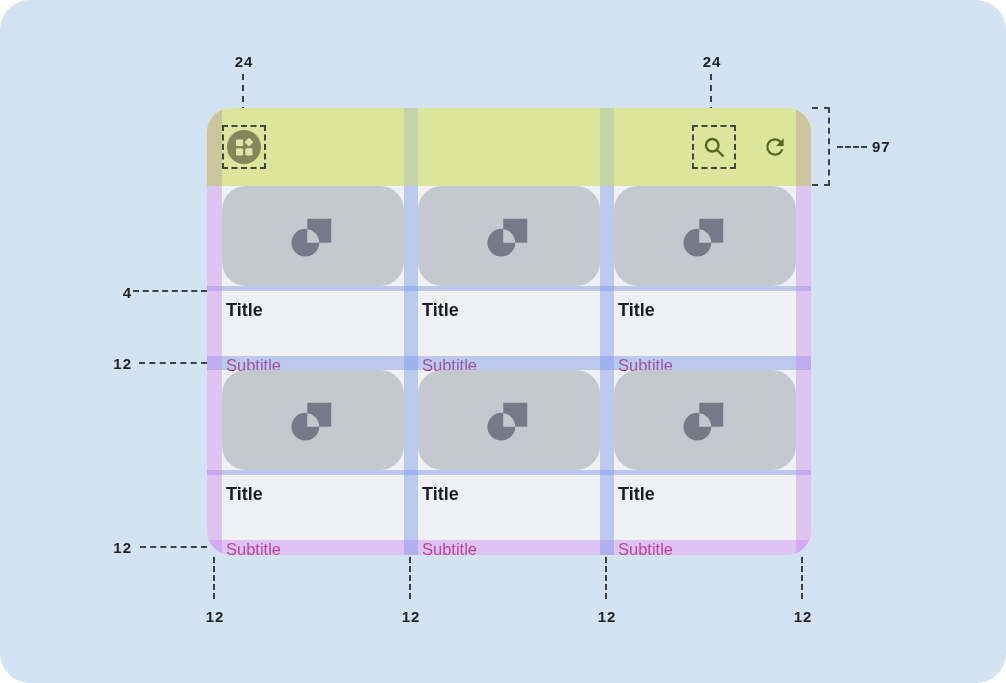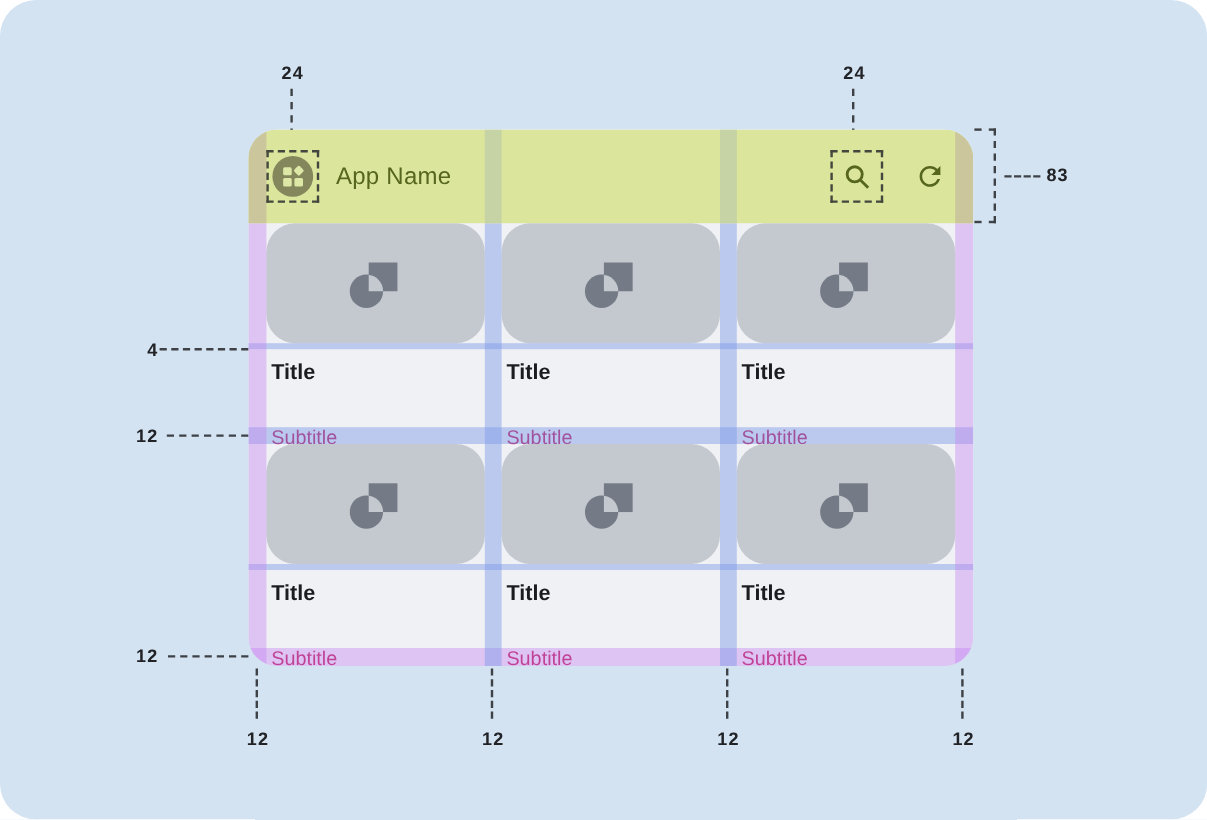--- a/index.html
+++ b/index.html
@@ -138,21 +138,20 @@
         <div class="app-icon-circle">
           <svg viewBox="0 0 38 38" width="34" height="34">
             <rect x="10" y="10.5" width="8" height="7.5" rx="1.5" fill="#dde8a6"></rect>
             <rect x="10" y="20.5" width="8" height="8" rx="1.5" fill="#dde8a6"></rect>
             <rect x="20.5" y="20.5" width="8" height="8" rx="1.5" fill="#dde8a6"></rect>
             <rect x="21" y="10" width="7.2" height="7.2" rx="1.5" fill="#dde8a6" transform="rotate(45 24.6 13.6)"></rect>
           </svg>
         </div>
       </div>
 
-      <div class="appbar-title">App Name</div>
 
       <div class="dash-box icon-btn" style="left:485px;">
         <svg viewBox="0 0 24 24" width="27" height="27">
           <circle cx="10" cy="10" r="5.6" fill="none" stroke="#56661e" stroke-width="2.1"></circle>
           <line x1="14.2" y1="14.2" x2="20" y2="20" stroke="#56661e" stroke-width="2.1"></line>
         </svg>
       </div>
 
       <div class="abs icon-btn" style="left:555px;top:26px;width:26px;height:26px;">
         <svg viewBox="0 0 24 24" width="26" height="26">
@@ -165,21 +164,21 @@
   <div class="num center" style="left:244px;top:54px;">24</div>
   <div class="vdash" style="left:242px;top:74px;height:50px;"></div>
 
   <div class="num center" style="left:712px;top:54px;">24</div>
   <div class="vdash" style="left:710px;top:74px;height:50px;"></div>
 
   <div class="hdash" style="left:812px;top:107px;width:18px;"></div>
   <div class="vdash" style="left:828px;top:107px;height:79px;"></div>
   <div class="hdash" style="left:812px;top:184px;width:18px;"></div>
   <div class="hdash" style="left:837px;top:146px;width:30px;"></div>
-  <div class="num" style="left:872px;top:139px;">83</div>
+  <div class="num" style="left:872px;top:139px;">97</div>
 
   <div class="num right" style="left:90px;top:285px;">4</div>
   <div class="hdash" style="left:133px;top:290px;width:74px;"></div>
 
   <div class="num right" style="left:90px;top:356px;">12</div>
   <div class="hdash" style="left:139px;top:362px;width:68px;"></div>
 
   <div class="num right" style="left:90px;top:540px;">12</div>
   <div class="hdash" style="left:140px;top:546px;width:67px;"></div>
 

